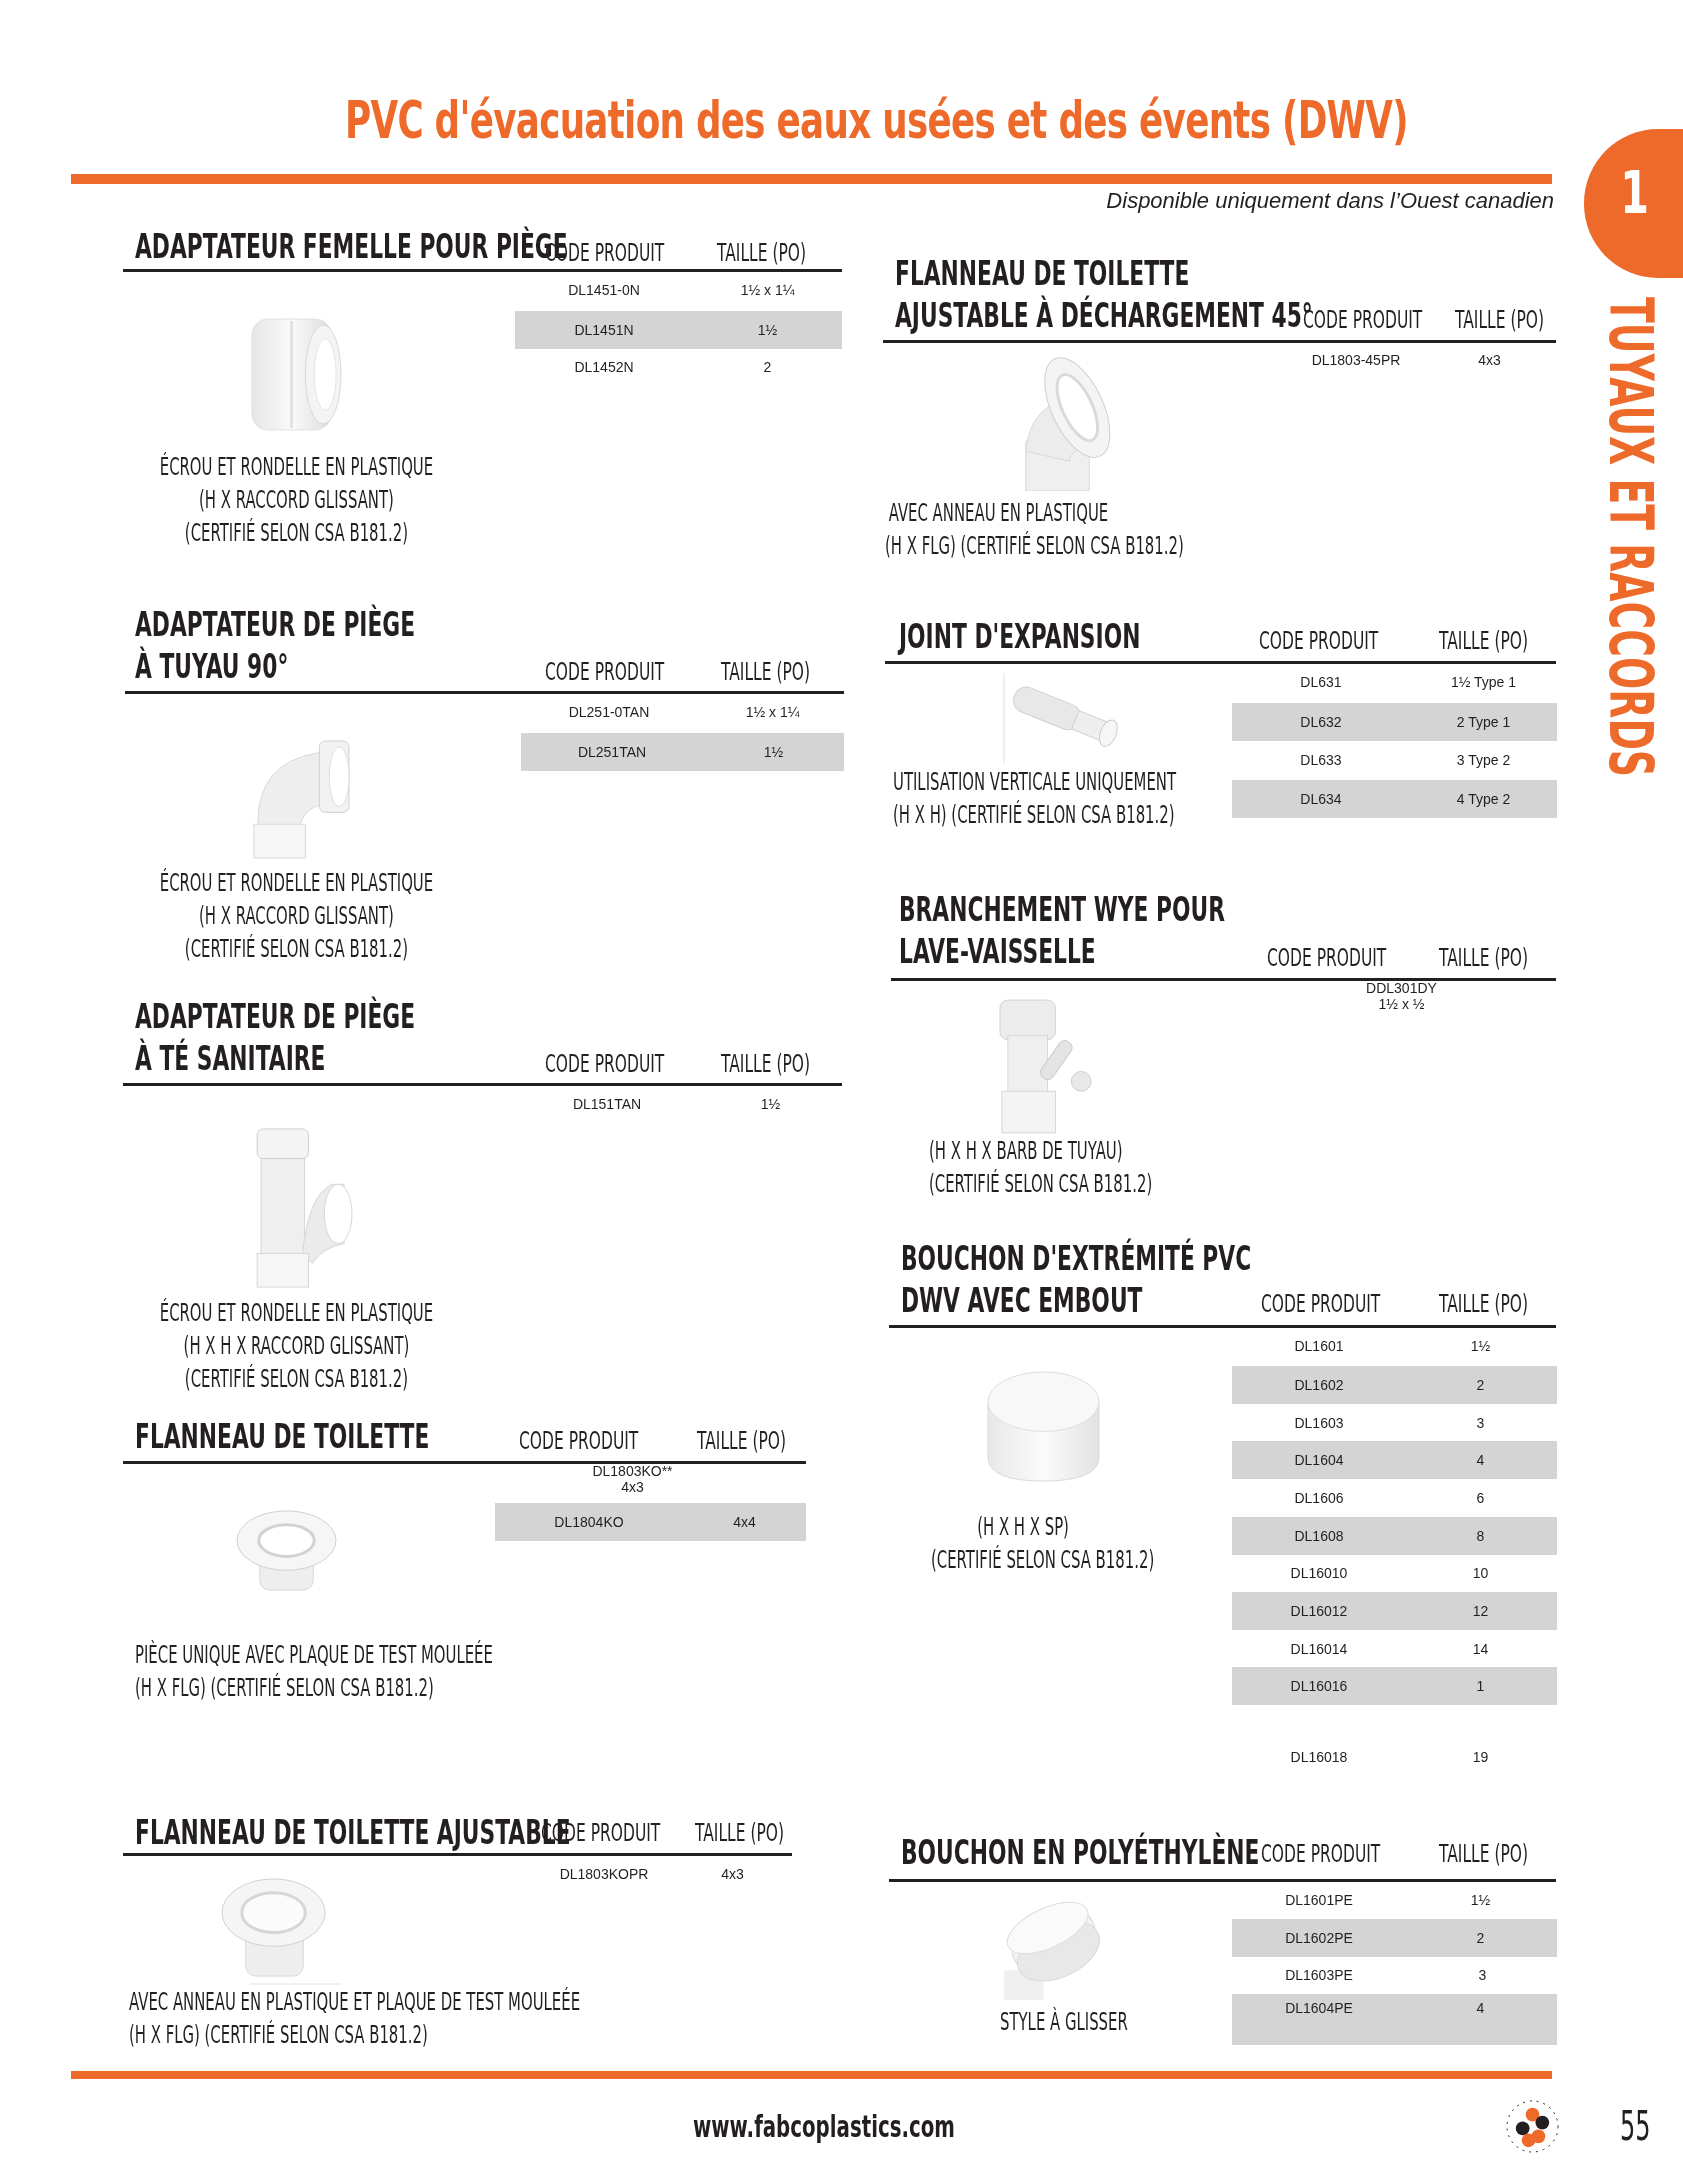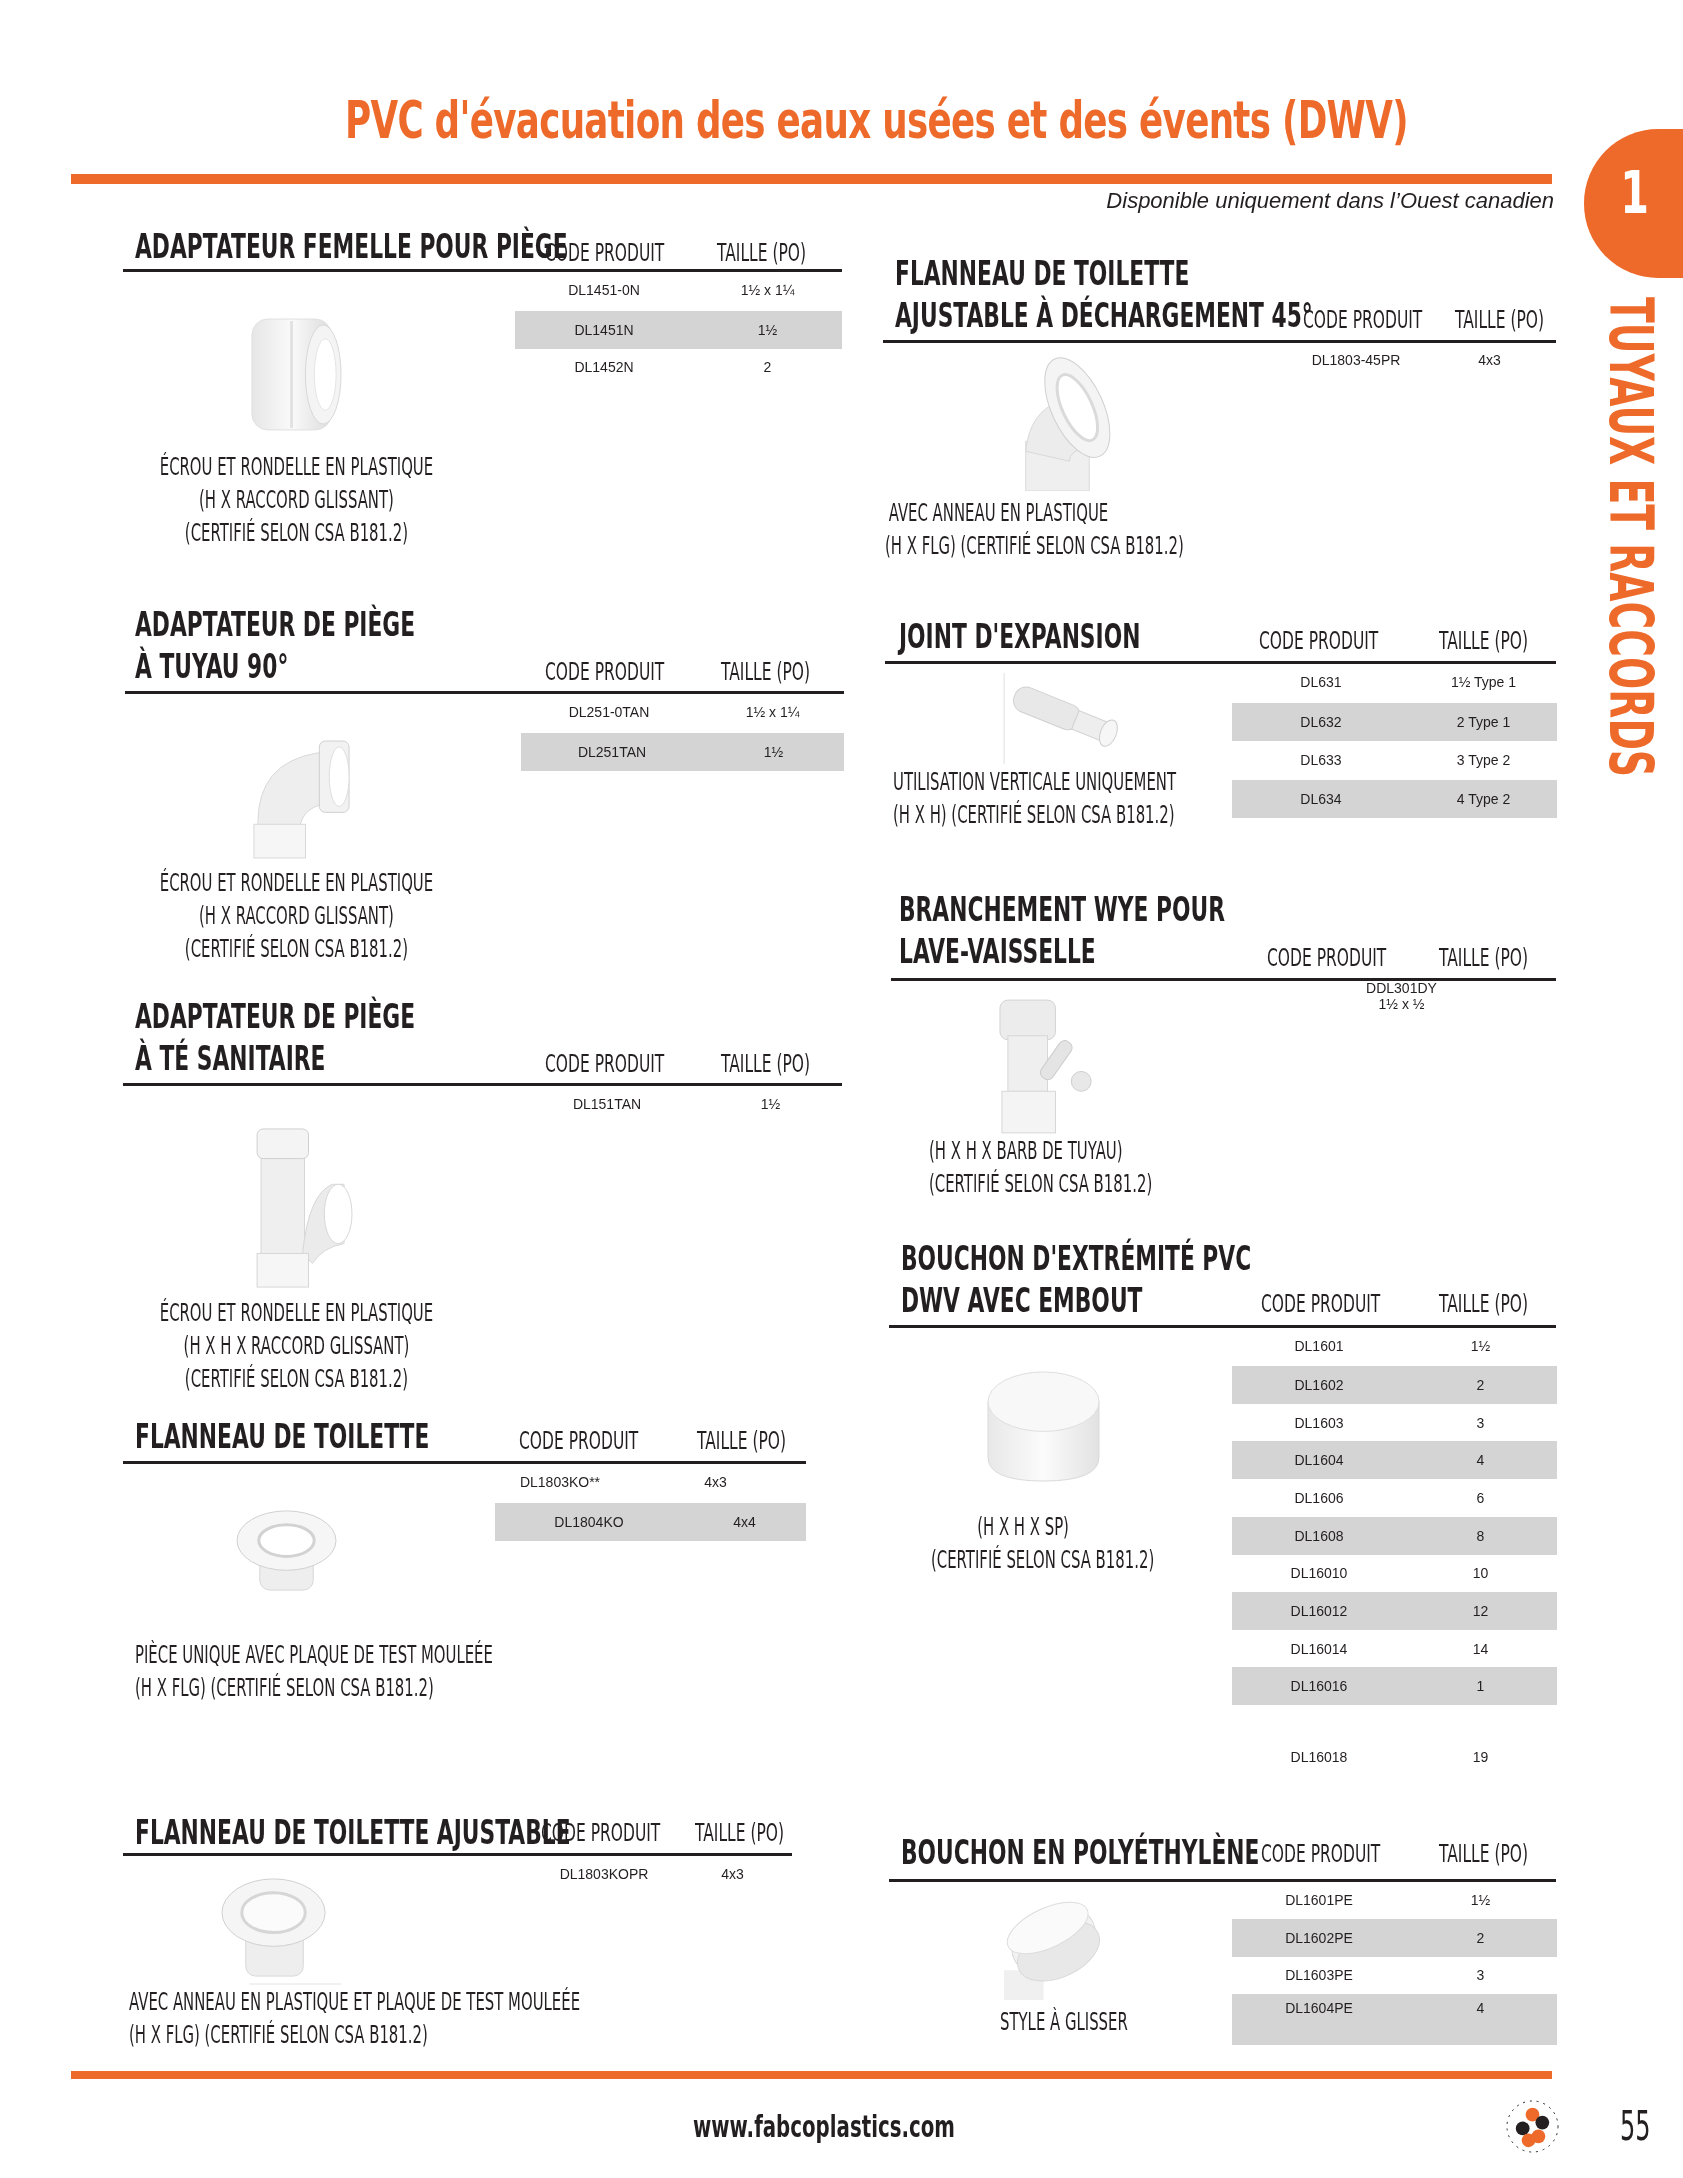--- a/index.html
+++ b/index.html
@@ -122,21 +122,21 @@
 <div class="desc" style="left:143px;top:1297px;width:495px;text-align:center;">
   <div>ÉCROU ET RONDELLE EN PLASTIQUE</div>
     <div>(H X H X RACCORD GLISSANT)</div>
     <div>(CERTIFIÉ SELON CSA B181.2)</div>
 </div>
 
 <div class="sec-title" style="left:135px;top:1416px;"><span>FLANNEAU DE TOILETTE</span></div>
 <div class="col-head" style="left:519px;top:1426px;">CODE PRODUIT</div>
 <div class="col-head" style="left:697px;top:1426px;">TAILLE (PO)</div>
 <div class="hrule" style="left:123px;top:1461px;width:683px;"></div>
-<div class="row" style="left:466px;top:1463px;width:311px;">
+<div class="row" style="left:477px;top:1463px;width:311px;flex-direction:column;">
     <span class="code" style="width:188px">DL1803KO**</span>
     <span class="size" style="width:123px">4x3</span>
   </div>
 <div class="row shade" style="left:495px;top:1503px;width:311px;">
     <span class="code" style="width:188px">DL1804KO</span>
     <span class="size" style="width:123px">4x4</span>
   </div>
 <svg class="img" style="left:232px;top:1501px;" width="109" height="99" viewBox="0 0 110 100">
   <rect x="28" y="40" width="54" height="50" rx="10" fill="#eeeeee" stroke="#d8d8d8"></rect>
   <ellipse cx="55" cy="40" rx="50" ry="30" fill="#f6f6f6" stroke="#cfcfcf"></ellipse>
@@ -316,21 +316,21 @@
 <div class="col-head" style="left:1439px;top:1839px;">TAILLE (PO)</div>
 <div class="hrule" style="left:889px;top:1879px;width:667px;"></div>
 <div class="row" style="left:1232px;top:1881px;width:325px;">
     <span class="code" style="width:174px">DL1601PE</span>
     <span class="size" style="width:149px">1½</span>
   </div>
 <div class="row shade" style="left:1232px;top:1919px;width:325px;">
     <span class="code" style="width:174px">DL1602PE</span>
     <span class="size" style="width:149px">2</span>
   </div>
-<div class="row" style="left:1232px;top:1956px;width:325px;">
+<div class="row" style="left:1232px;top:1956px;width:325px;justify-content:space-between;">
     <span class="code" style="width:174px">DL1603PE</span>
     <span class="size" style="width:149px">3</span>
   </div>
 <div class="row shade" style="left:1232px;top:1994px;width:325px;height:51px;align-items:flex-start;padding-top:6px;box-sizing:border-box;">
     <span class="code" style="width:174px">DL1604PE</span>
     <span class="size" style="width:149px">4</span>
   </div>
 <svg class="img" style="left:1004px;top:1891px;" width="99" height="109" viewBox="0 0 100 110">
   <rect x="0" y="80" width="40" height="30" fill="#f0f0f0"></rect>
   <g transform="rotate(-25 50 50)">

